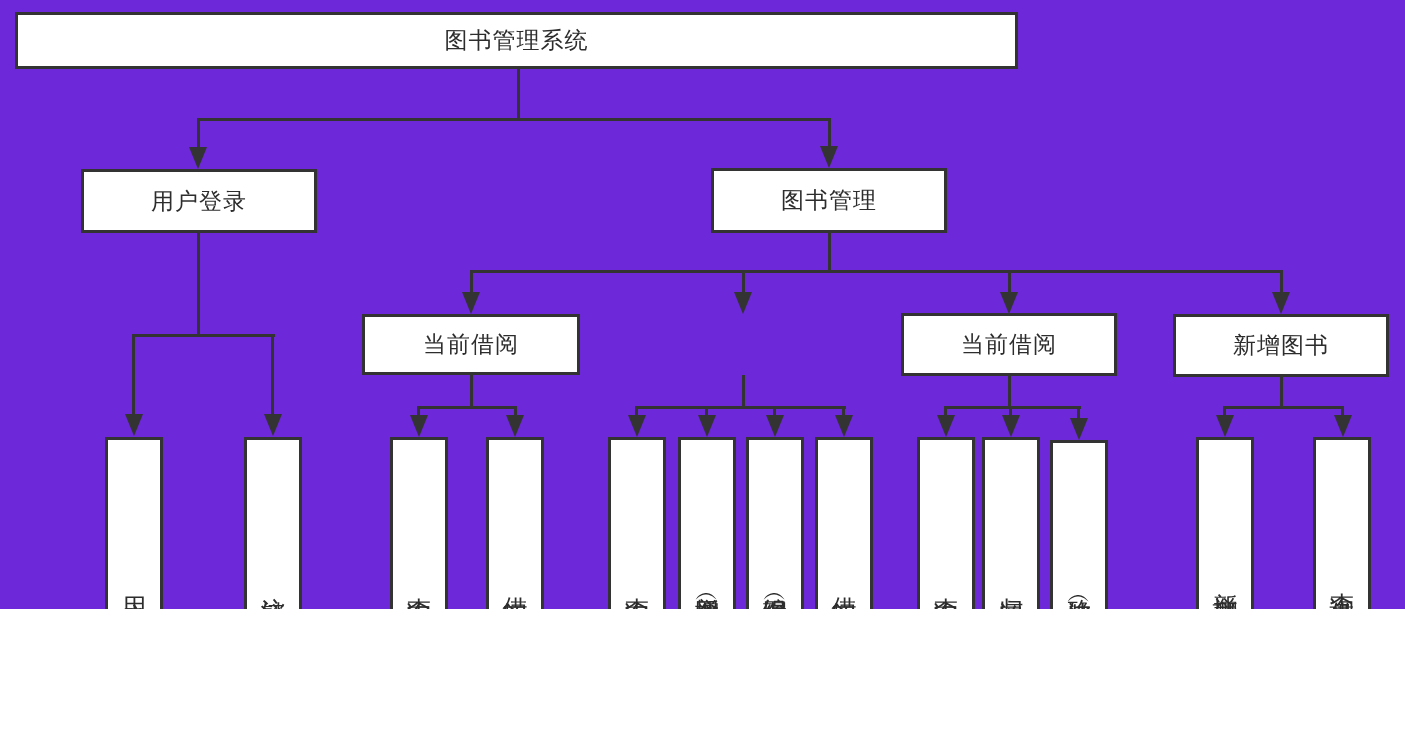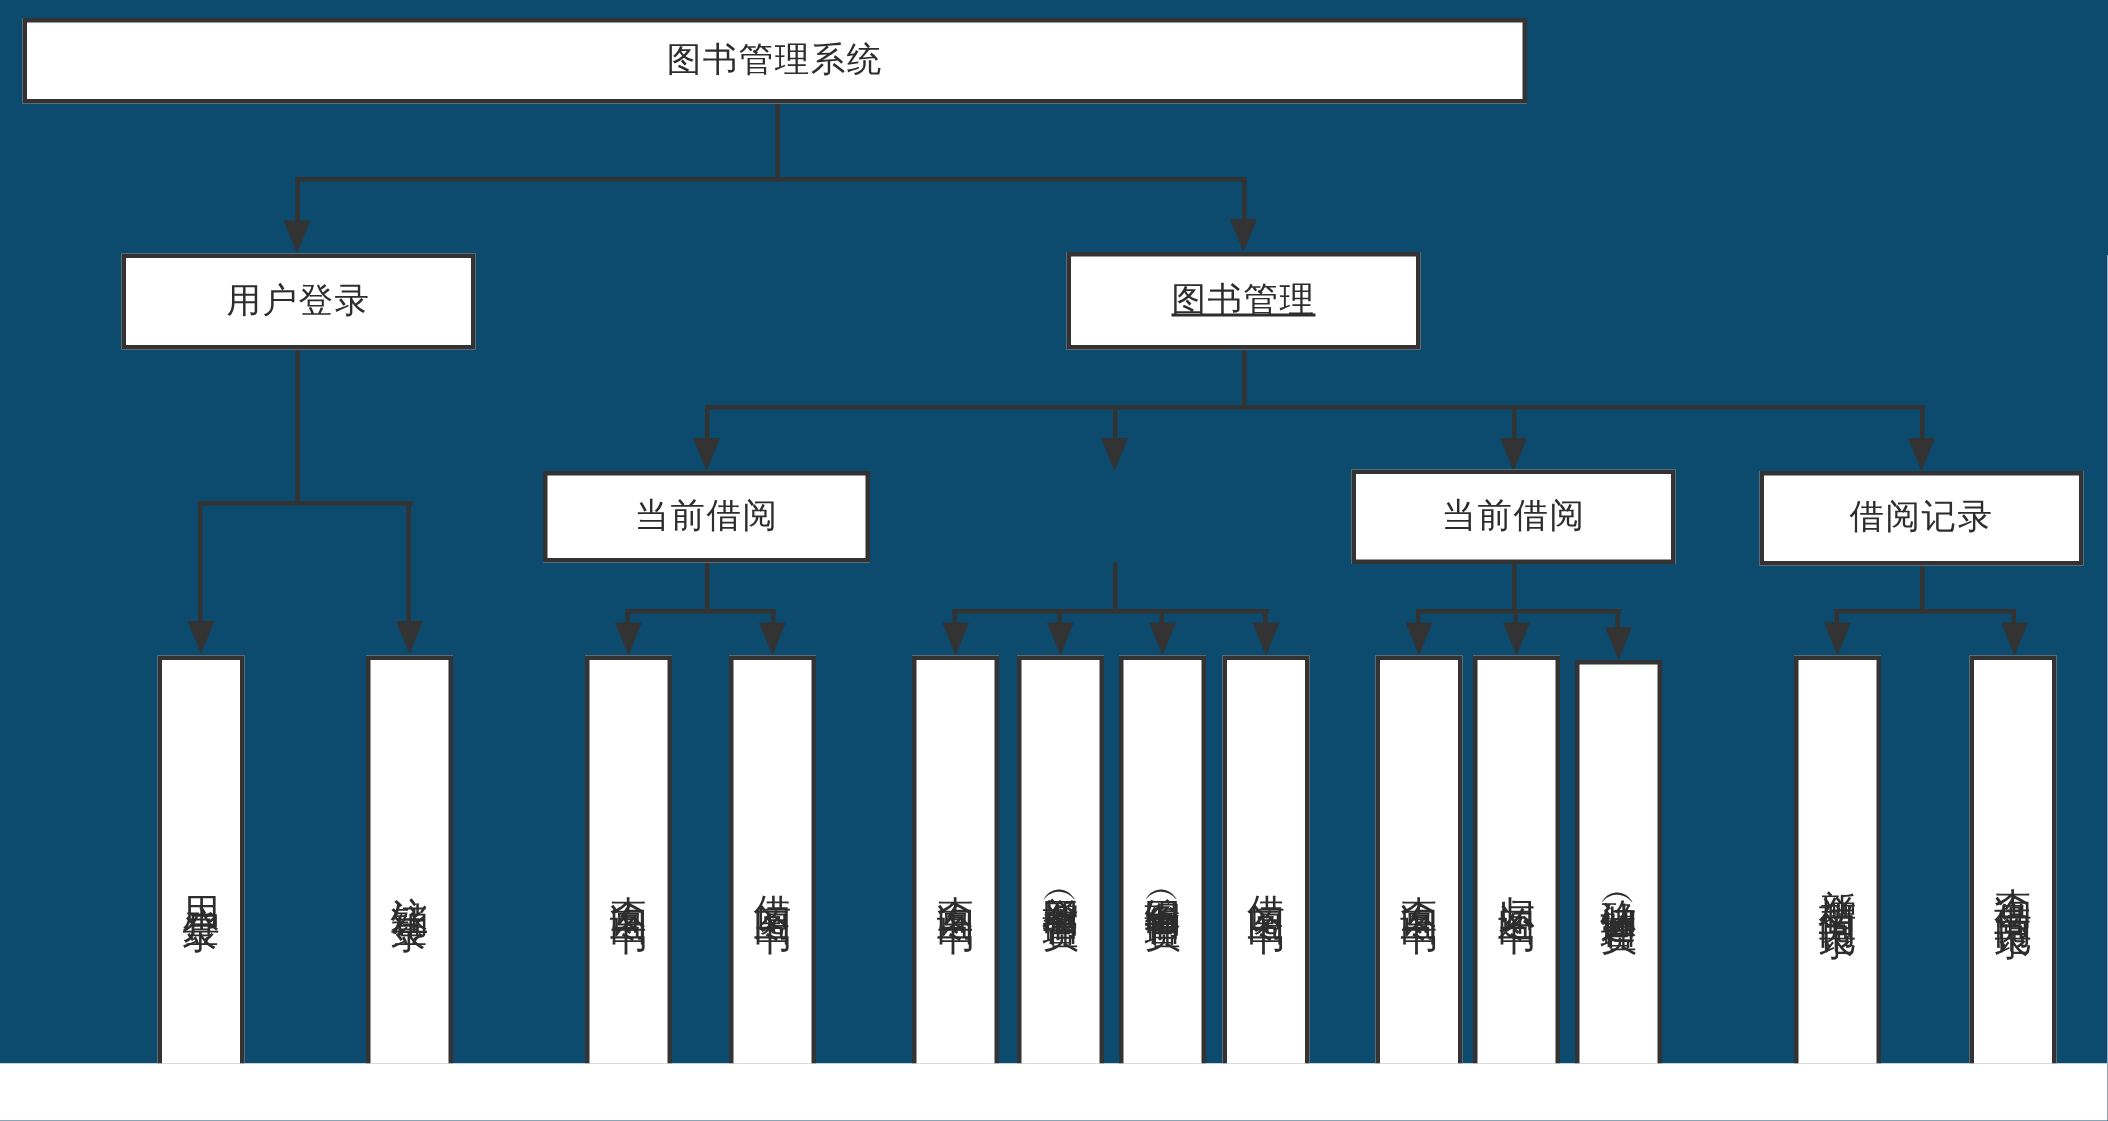--- a/index.html
+++ b/index.html
@@ -4,22 +4,22 @@
 <style>
   html, body {
     margin: 0;
     padding: 0;
     background: #ffffff;
     font-family: "DejaVu Sans", sans-serif;
   }
   #canvas {
     position: relative;
     width: 1405px;
-    height: 709px;
-    background: #0c4a6e;
+    height: 609px;
+    background: #6d28d9;
     overflow: hidden;
   }
   .node {
     position: absolute;
     box-sizing: border-box;
     background: #ffffff;
     border: 3px solid #333333;
     display: flex;
     align-items: center;
     justify-content: center;
@@ -73,28 +73,28 @@
 </style>
 </head>
 <body>
 
 <div id="canvas">
 
   <div class="node" style="left:15px; top:12px; width:1003px; height:57px;">图书管理系统</div>
 
   <div class="node" style="left:81px; top:169px; width:236px; height:64px;">用户登录</div>
 
-  <div class="node" style="left:711px; top:168px; width:236px; height:65px;text-decoration:underline;">图书管理</div>
+  <div class="node" style="left:711px; top:168px; width:236px; height:65px;">图书管理</div>
 
   <div class="node" style="left:362px; top:314px; width:218px; height:61px;">当前借阅</div>
 
 
   <div class="node" style="left:901px; top:313px; width:216px; height:63px;">当前借阅</div>
 
-  <div class="node" style="left:1173px; top:314px; width:216px; height:63px;">借阅记录</div>
+  <div class="node" style="left:1173px; top:314px; width:216px; height:63px;">新增图书</div>
 
   <div class="node leaf" style="left:105px;">用户登录</div>
 
   <div class="node leaf" style="left:244px;">注销登录</div>
 
   <div class="node leaf" style="left:390px;">查询图书</div>
 
   <div class="node leaf" style="left:486px;">借阅图书</div>
 
   <div class="node leaf" style="left:608px;">查询图书</div>

